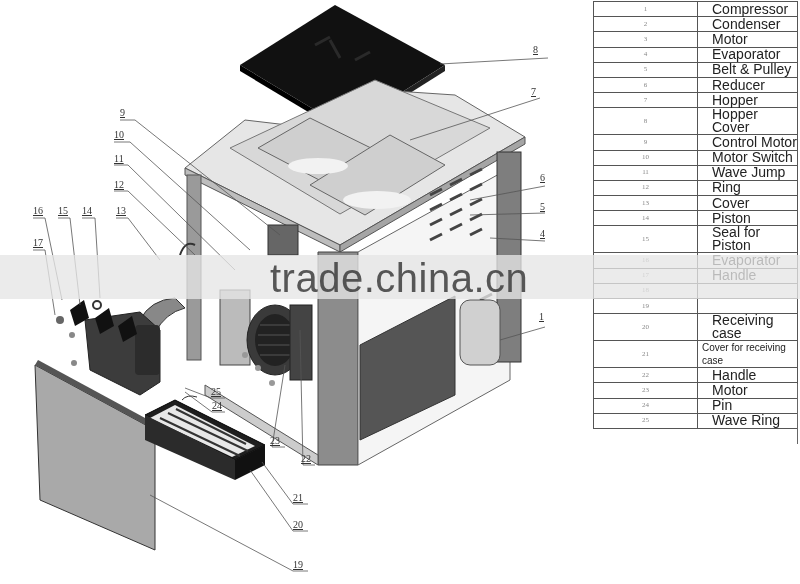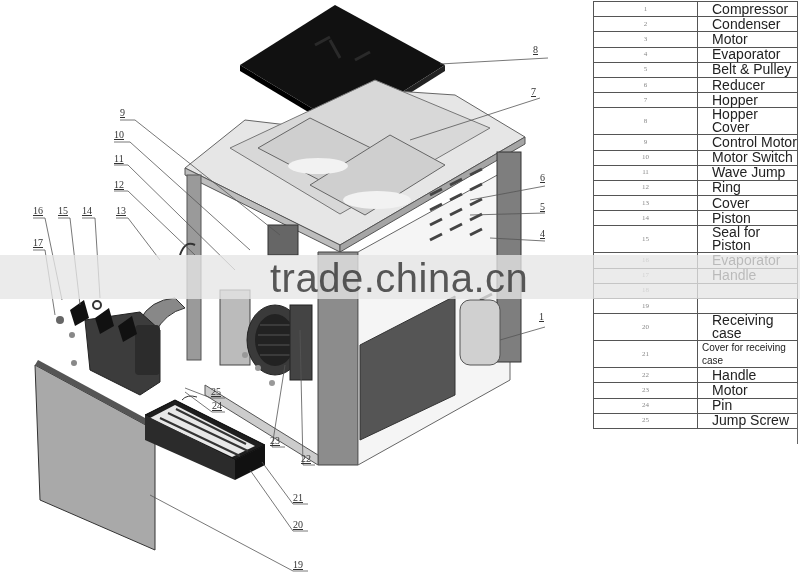--- a/index.html
+++ b/index.html
@@ -237,20 +237,20 @@
     <tr>
         <td class="num">23</td>
         <td class="name">Motor</td>
       </tr>
     <tr>
         <td class="num">24</td>
         <td class="name">Pin</td>
       </tr>
     <tr>
         <td class="num">25</td>
-        <td class="name">Jump Screw</td>
+        <td class="name">Wave Ring</td>
       </tr>
   </tbody>
 </table>
 <div id="table-rule"></div>
 
 <div id="watermark"></div>
 <div id="watermark-text">trade.china.cn</div>
 
 </body></html>

